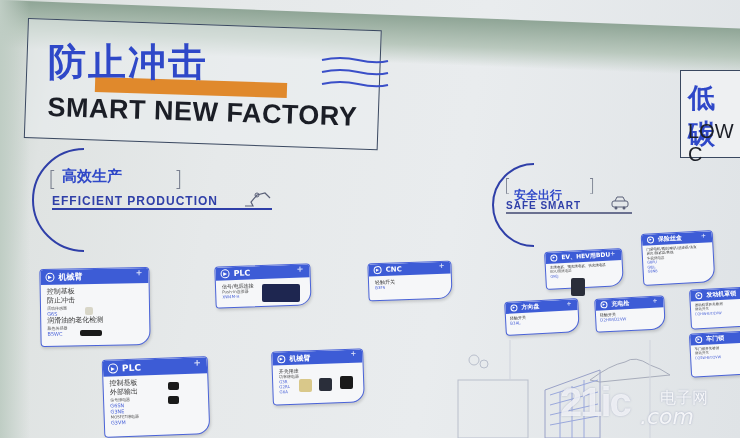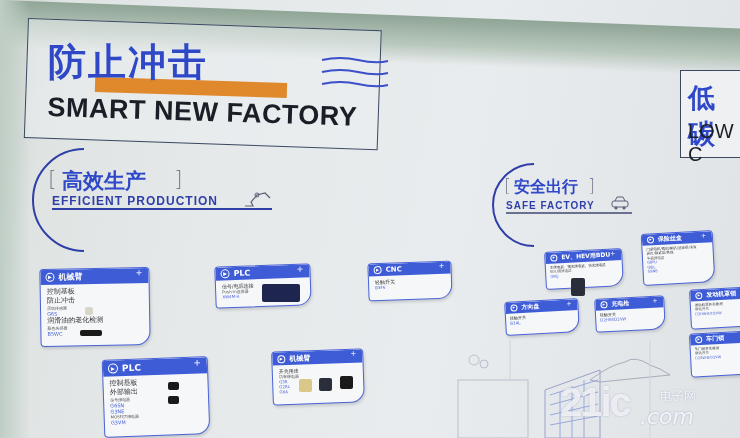--- a/index.html
+++ b/index.html
@@ -30,21 +30,21 @@
     box-shadow:1px 2px 3px rgba(0,0,0,.15);overflow:hidden;}
   .card .hd{background:#3d5cd6;color:#fff;font-weight:bold;display:flex;align-items:center;padding:0 5px;position:relative;}
   .card .hd .ic{display:inline-block;border:1px solid #fff;border-radius:50%;text-align:center;margin-right:4px;}
   .card .hd .plus{position:absolute;right:6px;top:0;opacity:.8;}
   .card .bd{padding:3px 6px;color:#333;line-height:1.25;}
   .card .bd .blue{color:#4a63d8;}
   .card .bd .tiny{color:#555;}
   .part{position:absolute;border-radius:2px;}
   .watermark{position:absolute;left:560px;top:380px;font-size:40px;font-weight:bold;color:rgba(255,255,255,.75);
     text-shadow:0 0 2px rgba(120,130,170,.5);font-family:"Liberation Sans",sans-serif;letter-spacing:-2px;}
-  .wm-cn{position:absolute;left:660px;top:388px;font-size:12px;color:rgba(255,255,255,.85);text-shadow:0 0 2px rgba(120,130,170,.6);}
+  .wm-cn{position:absolute;left:660px;top:388px;font-size:16px;color:rgba(255,255,255,.85);text-shadow:0 0 2px rgba(120,130,170,.6);}
   .wm-com{position:absolute;left:640px;top:404px;font-size:22px;font-style:italic;color:rgba(255,255,255,.85);text-shadow:0 0 2px rgba(120,130,170,.6);}
 </style>
 </head>
 <body>
 
 <div class="ceiling"></div>
 <div class="leftglow"></div>
 
 <div class="title-box"></div>
 <div class="title-bar"></div>
@@ -55,34 +55,34 @@
   <path d="M2 17 Q20 13 38 17 T68 18" stroke="#3a4fc8" stroke-width="2" fill="none"></path>
   <path d="M2 29 Q20 25 38 29 T68 30" stroke="#3a4fc8" stroke-width="2" fill="none"></path>
 </svg>
 
 <div class="lowc-box"></div>
 <div class="lowc-cn">低碳</div>
 <div class="lowc-en">LOW C</div>
 
 <div class="sec-circle" style="left:32px;top:148px;width:100px;height:100px;clip-path:inset(0 50% 0 0);"></div>
 <div class="brk" style="left:48px;top:166px;font-size:22px;">[</div>
-<div class="sec-cn" style="left:62px;top:167px;font-size:21px;">高效生产</div>
+<div class="sec-cn" style="left:62px;top:167px;font-size:15px;">高效生产</div>
 <div class="brk" style="left:174px;top:166px;font-size:22px;">]</div>
 <div class="sec-en" style="left:52px;top:194px;font-size:12px;">EFFICIENT PRODUCTION</div>
 <div class="sec-line" style="left:52px;top:208px;width:220px;"></div>
 <svg style="position:absolute;left:243px;top:190px;" width="30" height="18">
   <path d="M2 16 L10 16 L8 12 L14 5 L22 3 L27 8" stroke="#5a6078" fill="none" stroke-width="1.2"></path>
   <circle cx="14" cy="5" r="2" fill="none" stroke="#5a6078"></circle>
 </svg>
 
 <div class="sec-circle" style="left:492px;top:163px;width:80px;height:80px;clip-path:inset(0 50% 0 0);"></div>
 <div class="brk" style="left:504px;top:175px;font-size:18px;">[</div>
-<div class="sec-cn" style="left:514px;top:177px;font-size:16px;">安全出行</div>
+<div class="sec-cn" style="left:514px;top:187px;font-size:12px;">安全出行</div>
 <div class="brk" style="left:588px;top:175px;font-size:18px;">]</div>
-<div class="sec-en" style="left:506px;top:200px;font-size:10px;">SAFE FACTORY</div>
+<div class="sec-en" style="left:506px;top:200px;font-size:10px;">SAFE SMART</div>
 <div class="sec-line" style="left:506px;top:212px;width:126px;background:#6a7090;"></div>
 <svg style="position:absolute;left:610px;top:195px;" width="20" height="16">
   <rect x="2" y="6" width="16" height="6" rx="2" fill="none" stroke="#5a6078"></rect>
   <path d="M5 6 L7 2 L13 2 L15 6" fill="none" stroke="#5a6078"></path>
   <circle cx="6" cy="13" r="1.5" fill="#5a6078"></circle>
     <circle cx="14" cy="13" r="1.5" fill="#5a6078"></circle>
 </svg>
 
 <div class="card" style="left:40px;top:268px;width:108px;height:76px;transform:rotate(-1deg);">
   <div class="hd" style="height:15px;font-size:8px;">

